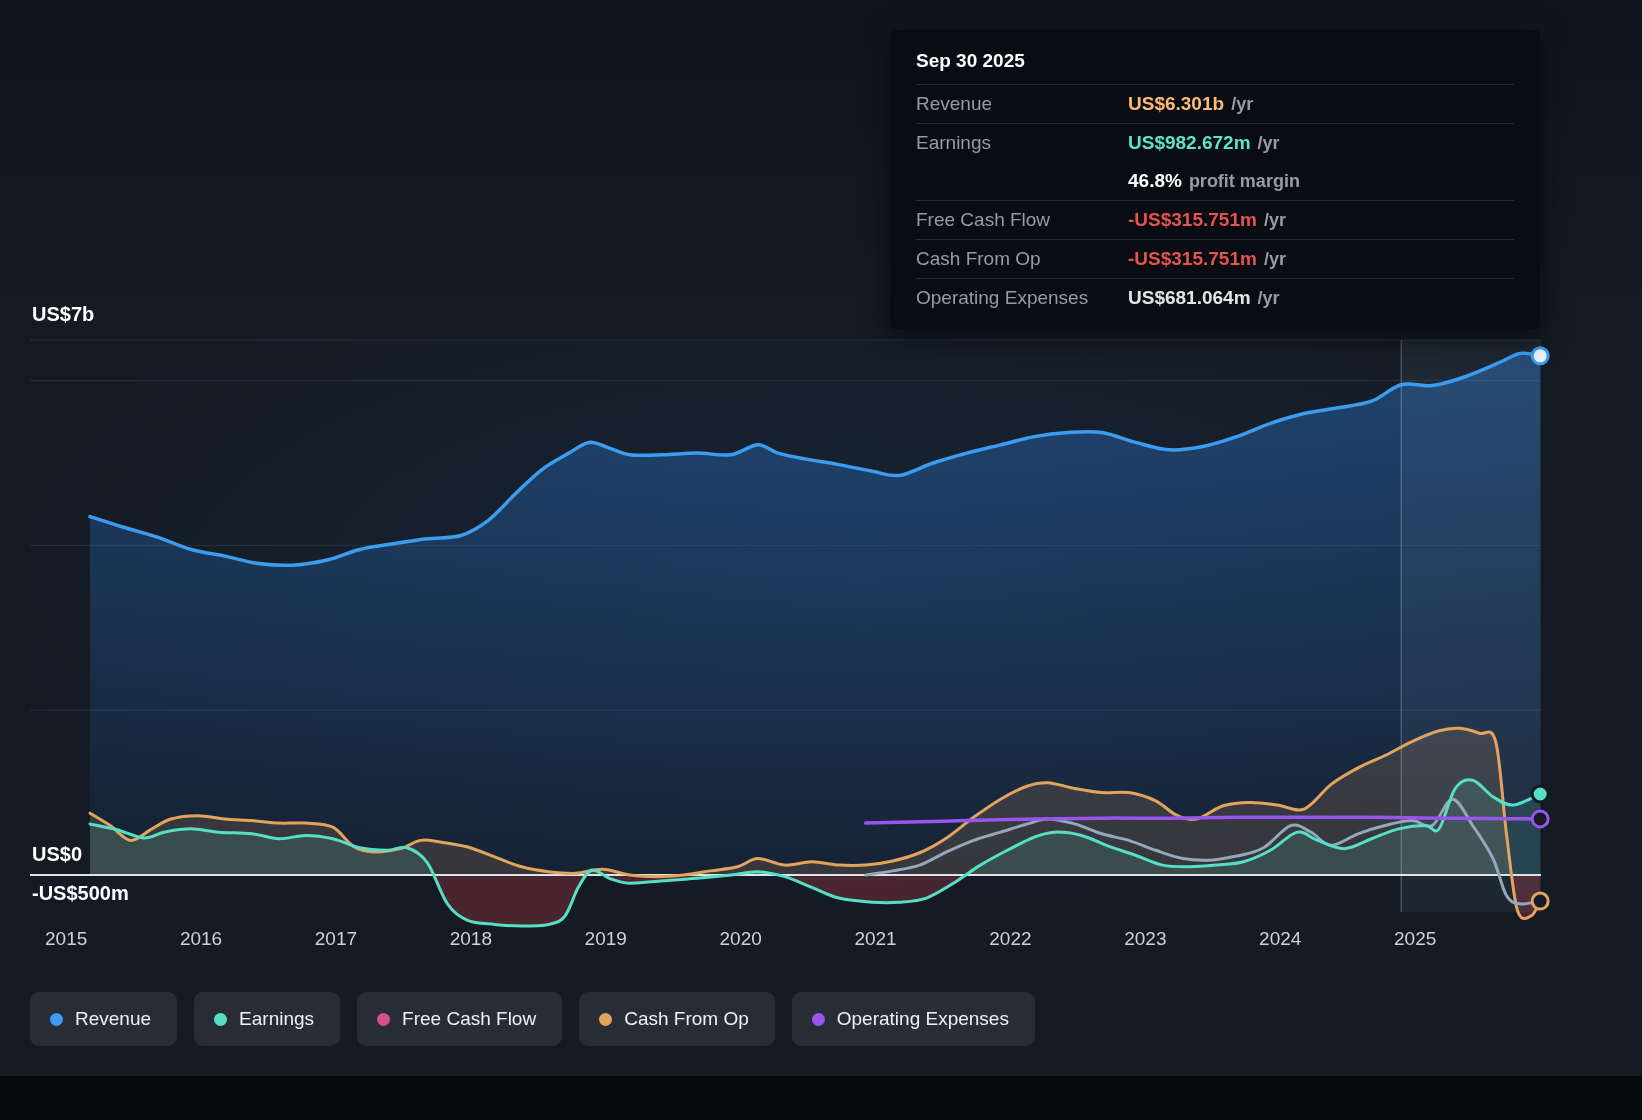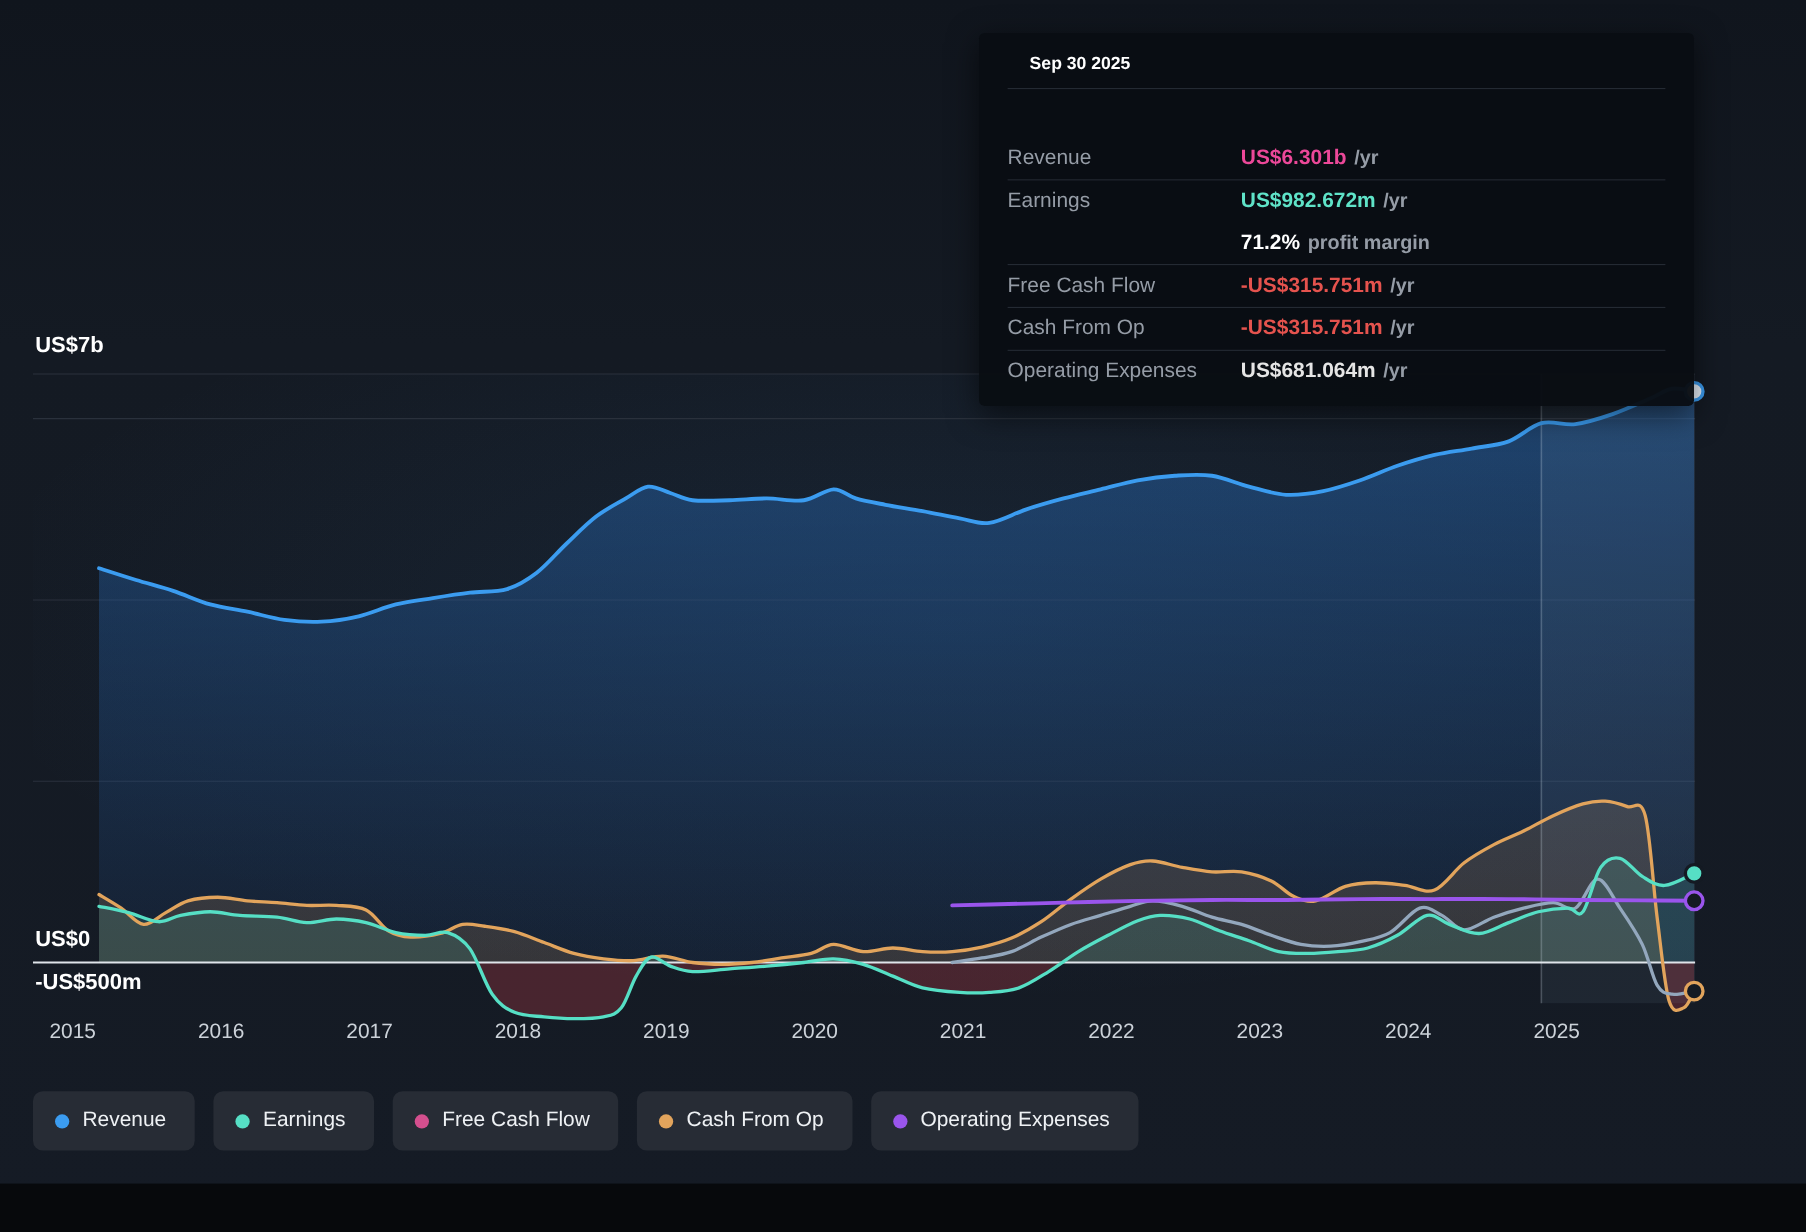--- a/index.html
+++ b/index.html
@@ -10,21 +10,21 @@
     -webkit-font-smoothing:antialiased;
   }
   svg{position:absolute;left:0;top:0;}
 
   
   .tooltip{
     position:absolute;left:890px;top:30px;width:650px;box-sizing:border-box;
     background:rgba(9,13,19,0.97);border-radius:5px;padding:8px 26px 12px 26px;
     box-shadow:0 8px 28px rgba(0,0,0,0.55);z-index:6;
   }
-  .tt-title{font-size:16px;font-weight:700;color:#ffffff;padding:12px 0 12px 0;margin-left:20px;}
+  .tt-title{font-size:19px;font-weight:700;color:#ffffff;padding:12px 0 12px 0;}
   .tt-row{display:flex;align-items:baseline;padding:8px 0;}
   .tt-row.div{border-top:1px solid #242a33;}
   .tt-label{flex:0 0 212px;font-size:19px;color:#959ca6;}
   .tt-value{font-size:19px;font-weight:700;}
   .tt-suffix{font-size:18px;color:#959ca6;margin-left:7px;font-weight:700;}
 
   
   .ylab{position:absolute;left:32px;color:#ffffff;font-weight:700;font-size:20px;z-index:4;}
   .ylab.top{top:303px;}
   .ylab.zero{top:843px;}
@@ -112,31 +112,31 @@
       <div class="xlab" style="left: 1169.2px;">2023</div>
       <div class="xlab" style="left: 1304.1px;">2024</div>
       <div class="xlab" style="left: 1439px;">2025</div>
     </div>
 
   <div class="tooltip">
     <div class="tt-title">Sep 30 2025</div>
     <div id="tt-rows">
         <div class="tt-row div">
           <span class="tt-label">Revenue</span>
-          <span class="tt-value" style="color: #ec4899; margin-top: 44px;">US$6.301b</span>
+          <span class="tt-value" style="color: #fdba74;">US$6.301b</span>
           <span class="tt-suffix">/yr</span>
         </div>
         <div class="tt-row div">
           <span class="tt-label">Earnings</span>
           <span class="tt-value" style="color: rgb(95, 227, 200);">US$982.672m</span>
           <span class="tt-suffix">/yr</span>
         </div>
         <div class="tt-row">
           <span class="tt-label"></span>
-          <span class="tt-value" style="color: rgb(255, 255, 255);">71.2%</span>
+          <span class="tt-value" style="color: rgb(255, 255, 255);">46.8%</span>
           <span class="tt-suffix">profit margin</span>
         </div>
         <div class="tt-row div">
           <span class="tt-label">Free Cash Flow</span>
           <span class="tt-value" style="color: rgb(229, 83, 78);">-US$315.751m</span>
           <span class="tt-suffix">/yr</span>
         </div>
         <div class="tt-row div">
           <span class="tt-label">Cash From Op</span>
           <span class="tt-value" style="color: rgb(229, 83, 78);">-US$315.751m</span>

